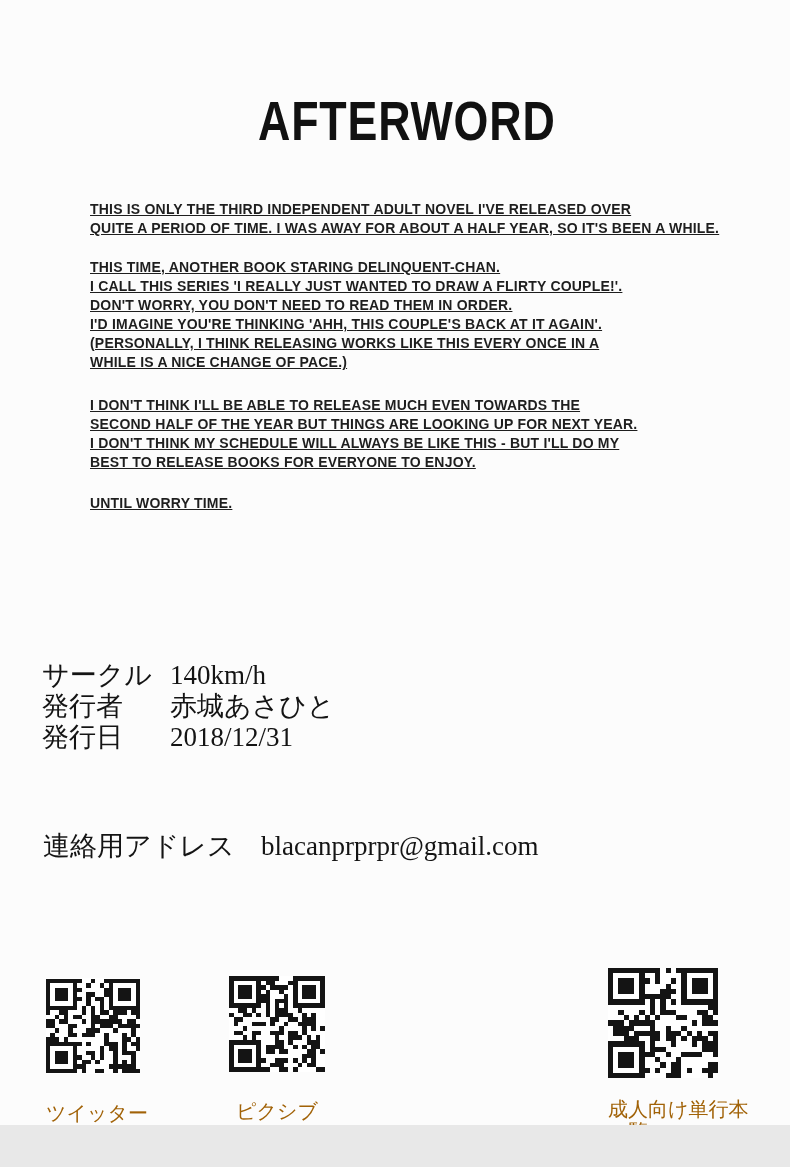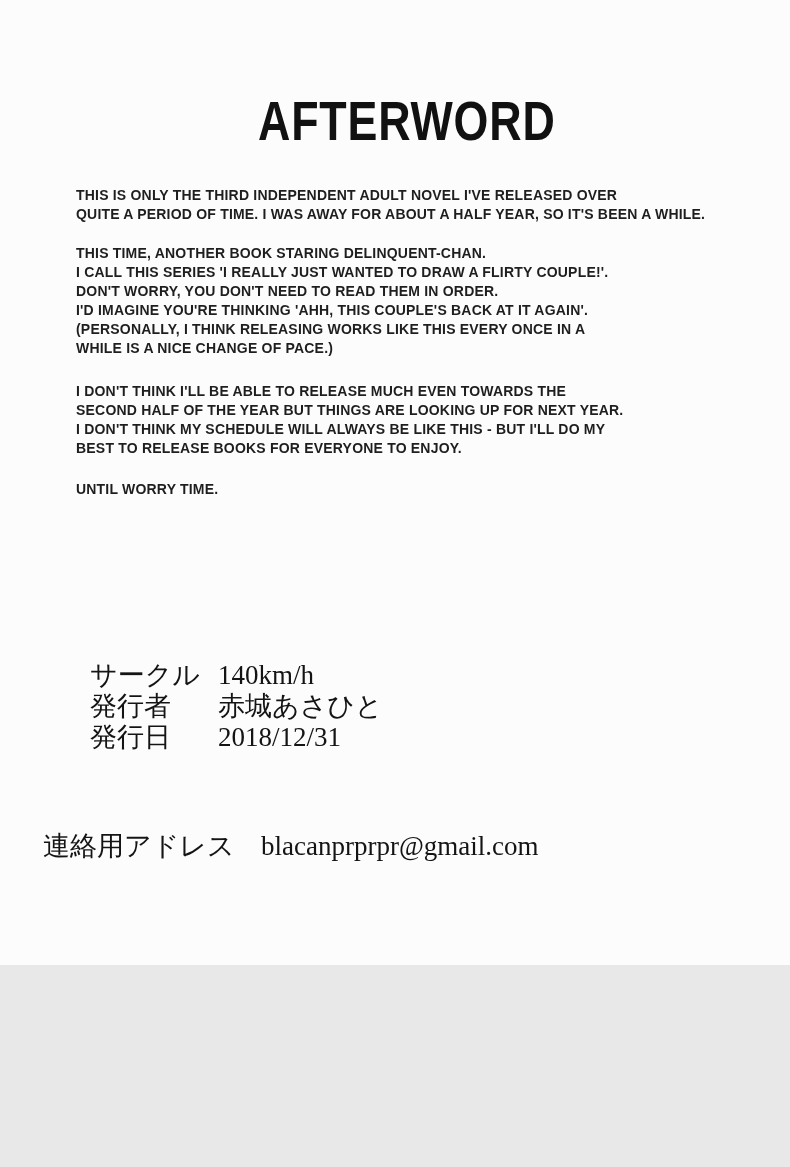--- a/index.html
+++ b/index.html
@@ -1,37 +1,37 @@
 <!DOCTYPE html>
 <html><head>
 <meta charset="utf-8">
 <style>
   html,body{margin:0;padding:0;background:#e8e8e8;}
   .page{
-    position:relative;width:790px;height:965px;margin:0 auto;
+    position:relative;width:790px;height:1125px;margin:0 auto;
     background:#fcfcfc;overflow:hidden;color:#1c1c1c;
     font-family:"Liberation Sans",sans-serif;
   }
   .title{
     position:absolute;left:258px;top:88px;margin:0;
     font-size:56px;font-weight:700;letter-spacing:1px;color:#111;
     transform:scaleX(0.8);transform-origin:0 0;white-space:nowrap;
   }
   .body-text{
     position:absolute;left:76px;top:186px;width:690px;
     font-size:14px;font-weight:700;line-height:19px;letter-spacing:.2px;
     color:#1e1e1e;
   }
-  .para{white-space:pre-line;margin:0;}
+  .para{white-space:pre-line;margin:14px;text-decoration:underline;}
   .gap20{margin-top:20px;}
   .gap24{margin-top:24px;}
   .gap22{margin-top:22px;}
   .colophon{
     position:absolute;left:42px;top:660px;
-    font-family:"Liberation Serif",serif;font-size:27px;color:#141414;margin-left:48px;
+    font-family:"Liberation Serif",serif;font-size:27px;color:#141414;
   }
   .colophon-row{line-height:31px;white-space:nowrap;}
   .colophon-label{display:inline-block;width:128px;}
   .contact{
     position:absolute;left:43px;top:828px;
     font-family:"Liberation Serif",serif;font-size:27px;color:#141414;
     white-space:nowrap;
   }
   .contact-label{display:inline-block;width:218px;}
   .qr-fig{position:absolute;margin:0;}

